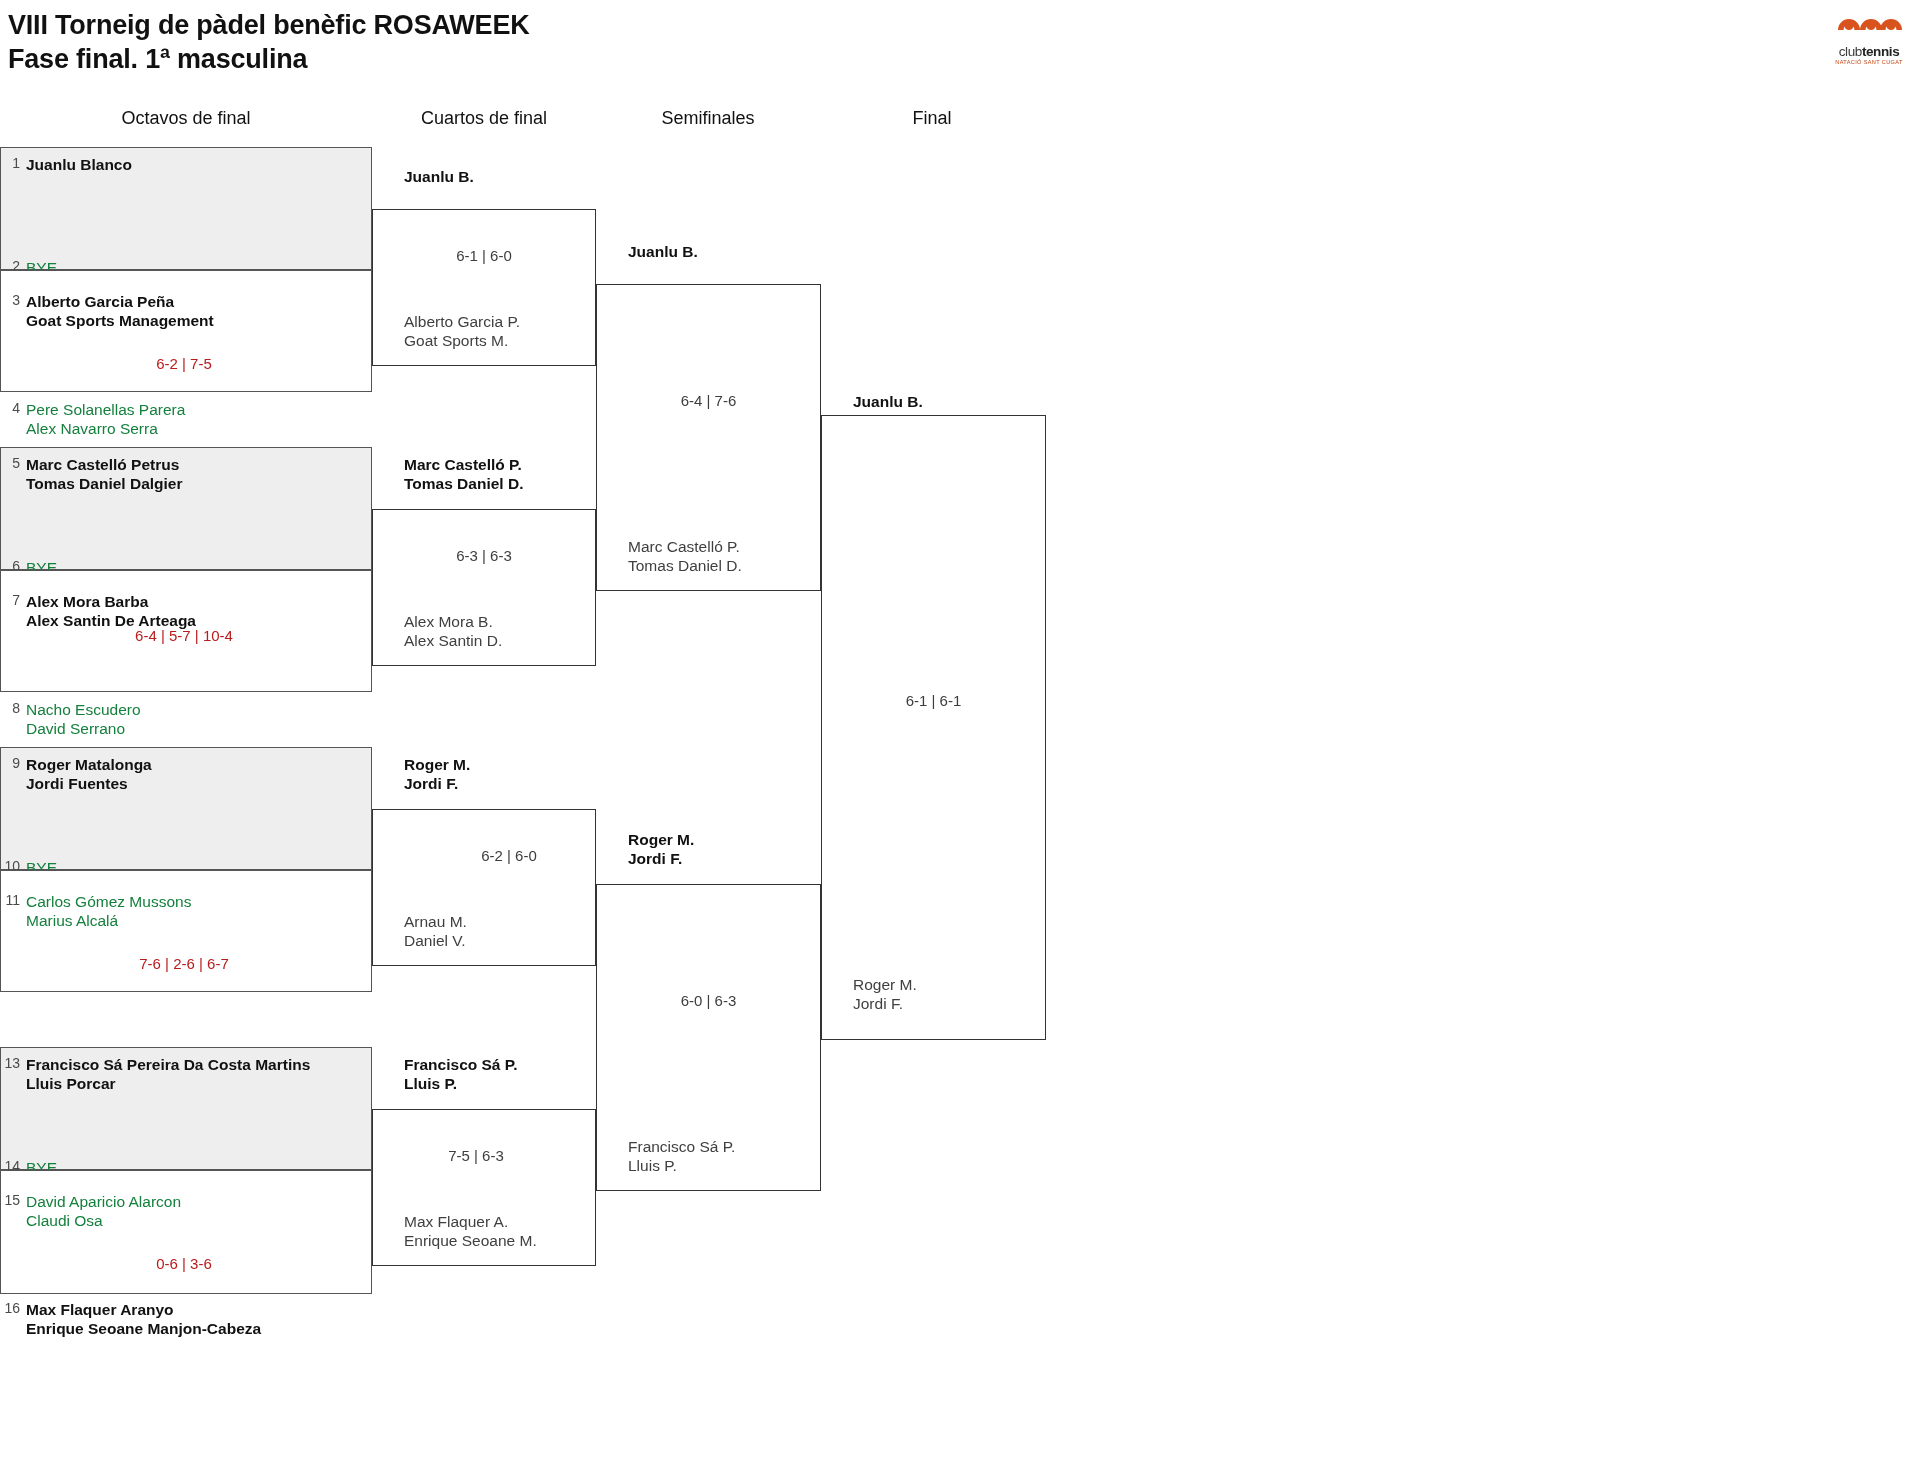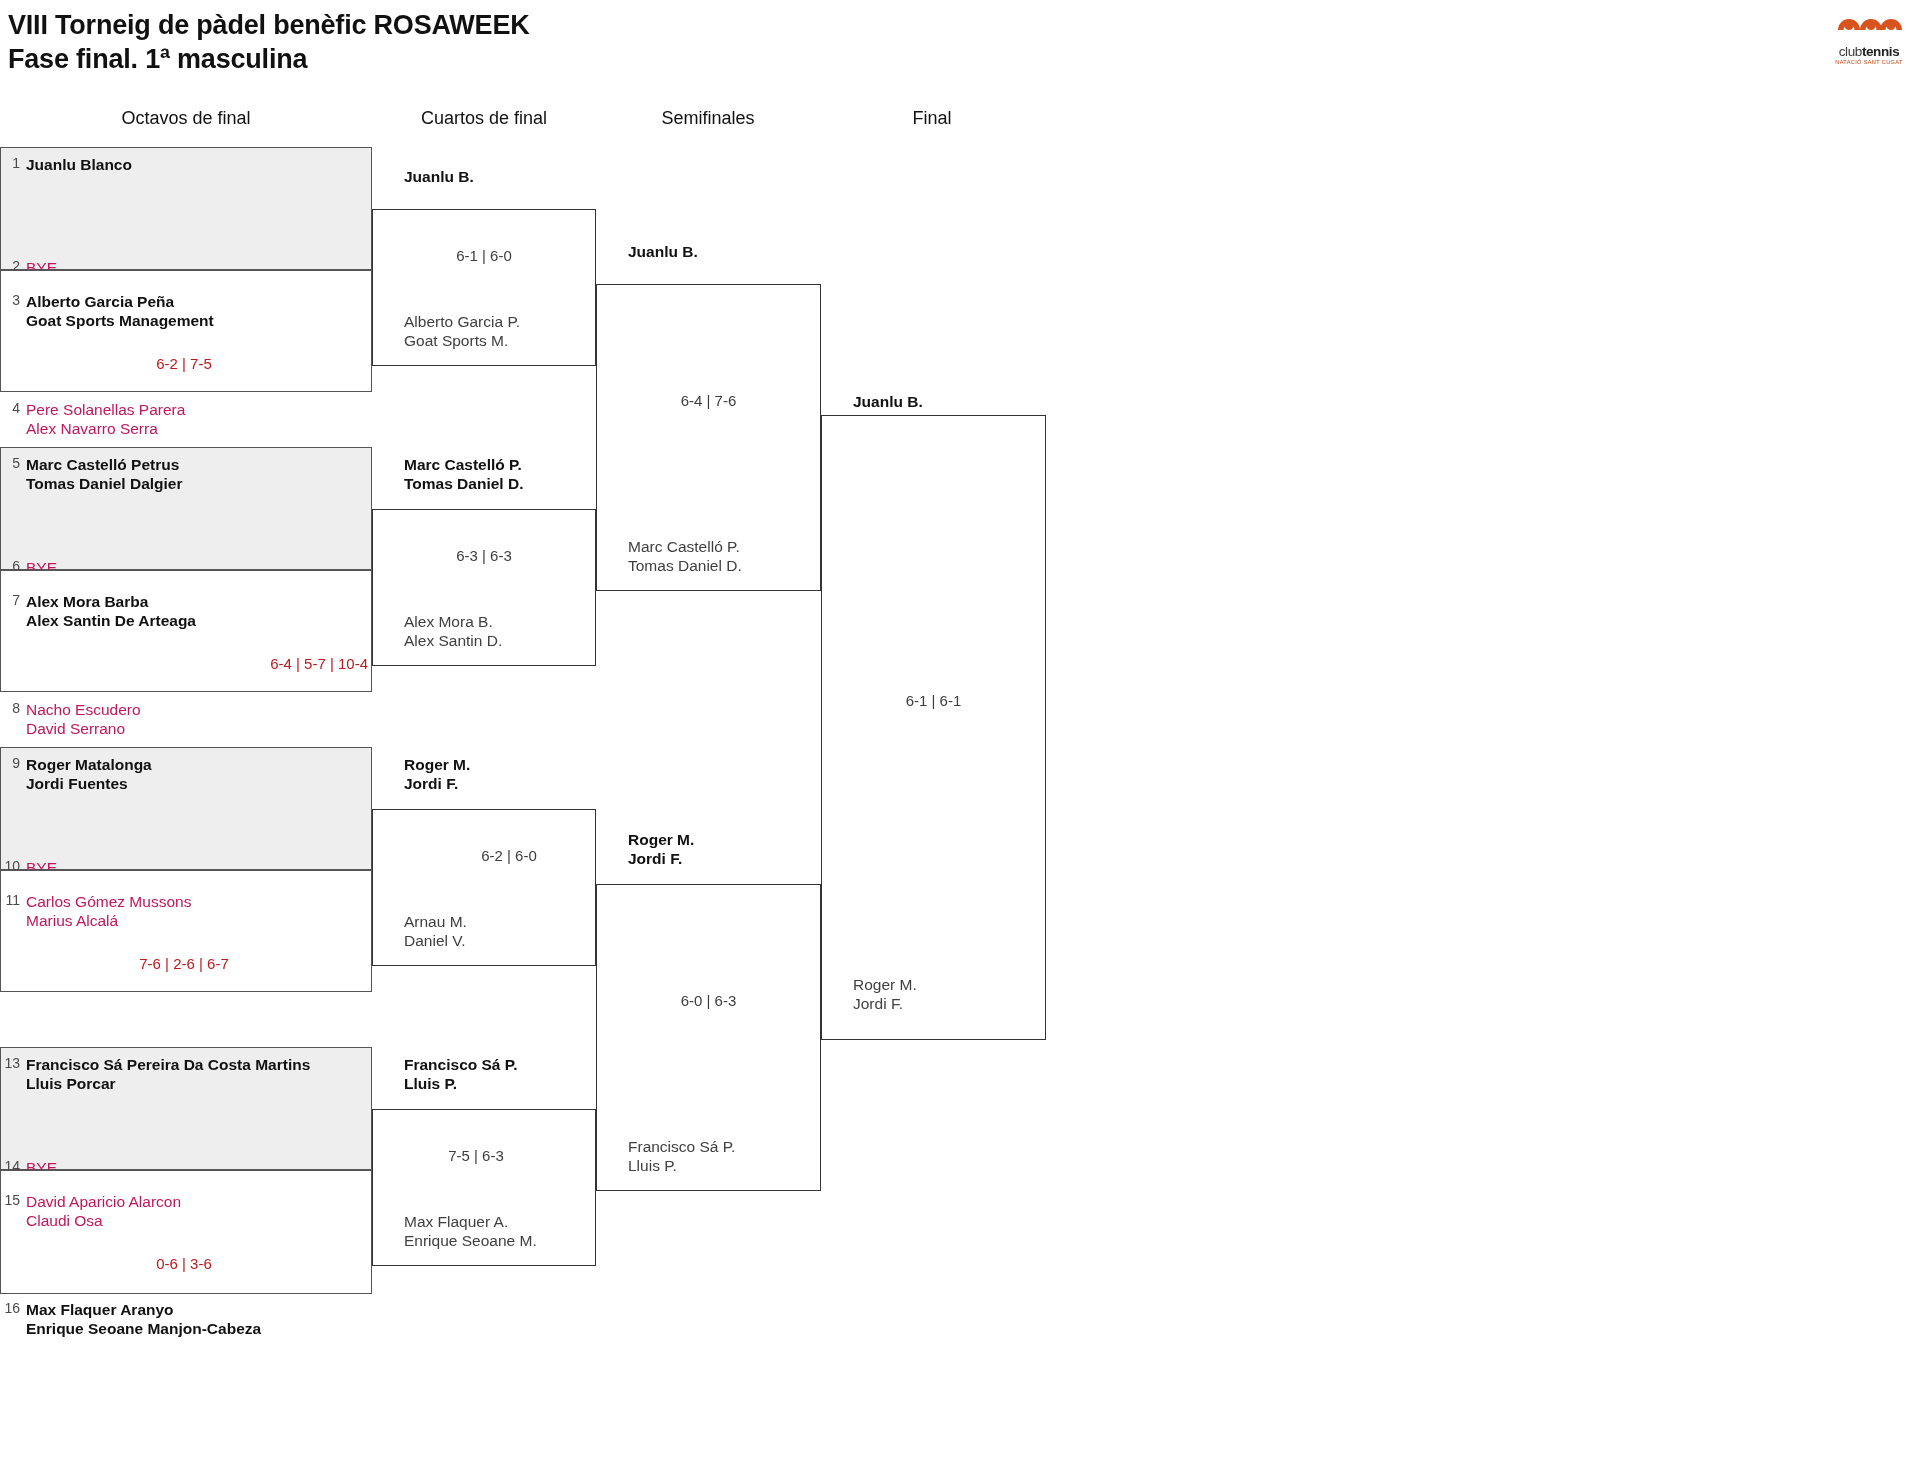--- a/index.html
+++ b/index.html
@@ -108,21 +108,21 @@
     text-align: right;
     padding-right: 6px;
     font-size: 14px;
     color: #4a4a4a;
     box-sizing: border-box;
   }
   .names {
     flex: 1 1 auto;
     font-size: 15.5px;
     line-height: 19px;
-    color: #be185d;
+    color: #15803d;
   }
   .names.win { font-weight: 700; color: #111111; }
   .names .nm { display: block; white-space: nowrap; }
 
   .r1-score {
     position: absolute;
     width: 368px;
     text-align: center;
     font-size: 15px;
     color: #b91c1c;
@@ -233,21 +233,21 @@
   </div>
 
   <div class="r1-pair plain" style="top:570px; height:122px;"></div>
   <div class="slot" style="top:592px;">
     <span class="seed">7</span>
     <span class="names win">
       <span class="nm">Alex Mora Barba</span>
       <span class="nm">Alex Santin De Arteaga</span>
     </span>
   </div>
-  <div class="r1-score" style="top:655px;text-align:right;">6-4 | 5-7 | 10-4</div>
+  <div class="r1-score" style="top:627px;">6-4 | 5-7 | 10-4</div>
   <div class="slot" style="top:700px;">
     <span class="seed">8</span>
     <span class="names">
       <span class="nm">Nacho Escudero</span>
       <span class="nm">David Serrano</span>
     </span>
   </div>
 
   <div class="r1-pair shaded" style="top:747px; height:123px;"></div>
   <div class="slot" style="top:755px;">

